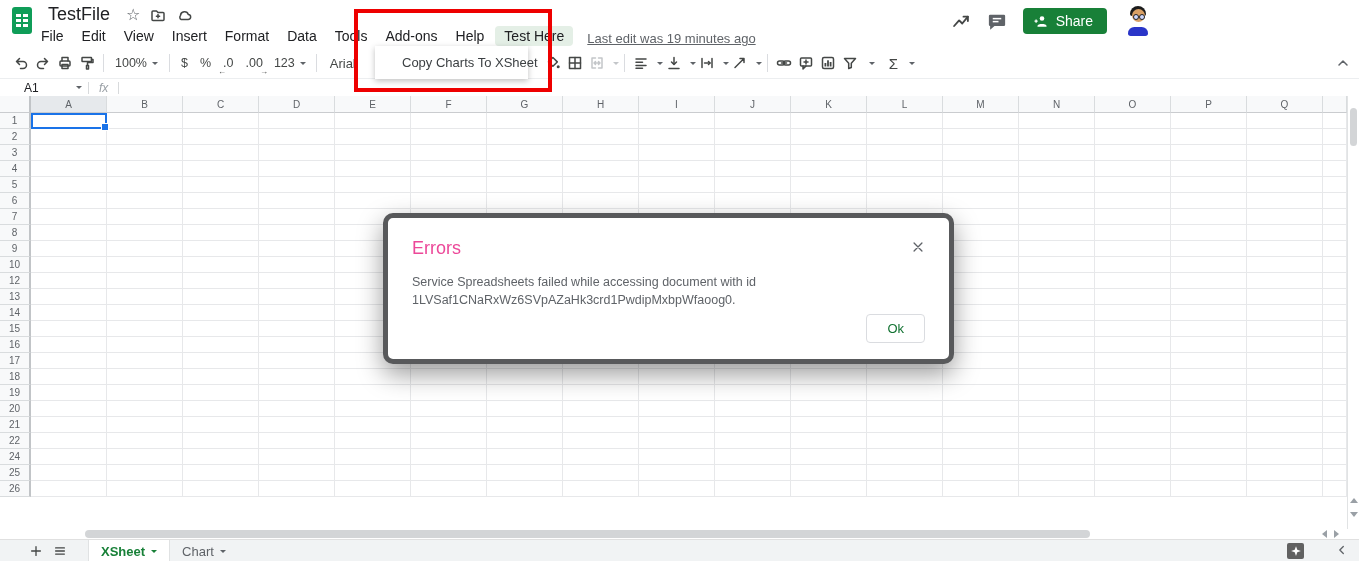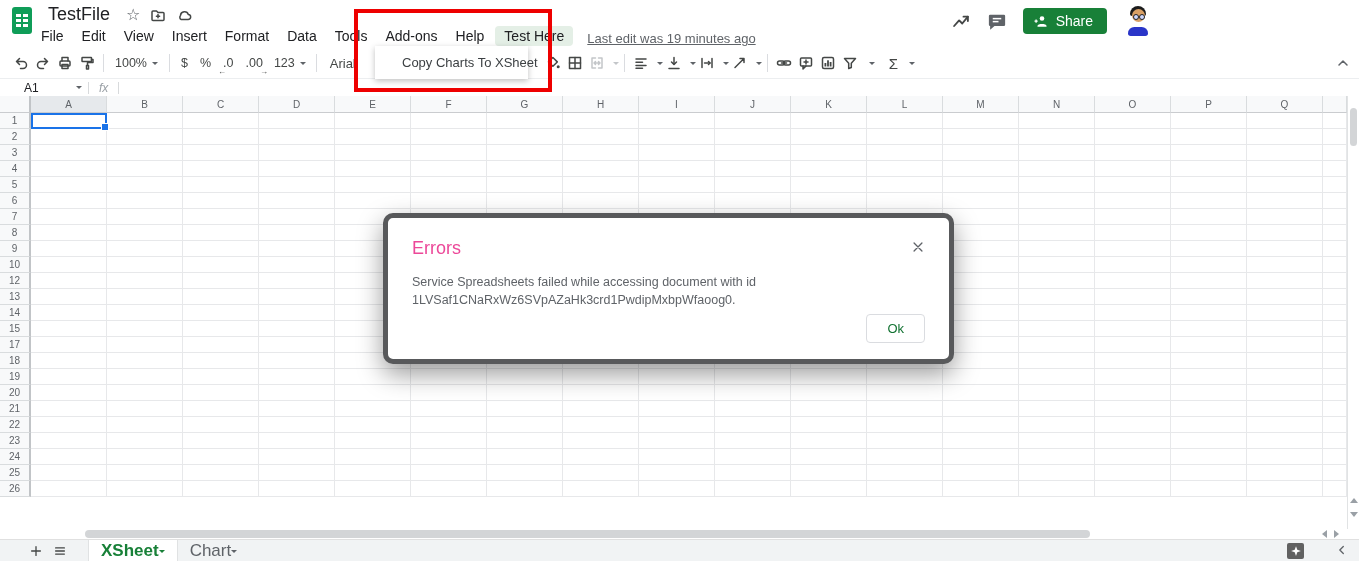--- a/index.html
+++ b/index.html
@@ -80,21 +80,21 @@
   #hthumb{position:absolute;left:85px;top:1px;width:1005px;height:8px;background:#d3d5d7;border-radius:4px;cursor:pointer;}
   .hs-arrow{position:absolute;top:1px;width:0;height:0;border-top:4px solid transparent;border-bottom:4px solid transparent;cursor:pointer;}
   #hs-left{left:1322px;border-right:5px solid #9aa0a6;}
   #hs-right{left:1334px;border-left:5px solid #9aa0a6;}
 
   
   #tabbar{position:absolute;left:0;top:539px;width:1359px;height:22px;background:#f1f3f4;border-top:1px solid #e0e0e0;display:flex;align-items:stretch;}
   #add-sheet,#all-sheets{width:24px;display:flex;align-items:center;justify-content:center;cursor:pointer;}
   #add-sheet{margin-left:24px;}
   #tabs{display:flex;margin-left:16px;}
-  .sheet-tab{display:flex;align-items:center;gap:0;padding:0 12px;font-size:17px;color:#5f6368;cursor:pointer;}
+  .sheet-tab{display:flex;align-items:center;gap:6px;padding:0 12px;font-size:13px;color:#5f6368;cursor:pointer;}
   .sheet-tab.active{background:#fff;color:#188038;font-weight:bold;border-left:1px solid #e0e2e3;border-right:1px solid #e0e2e3;}
   #explore-button{position:absolute;right:55px;top:3px;width:17px;height:16px;background:#616161;border-radius:2px;display:flex;align-items:center;justify-content:center;cursor:pointer;}
   #hide-panel{position:absolute;right:10px;top:3px;cursor:pointer;}
 
   
   #annotation-box{position:absolute;left:354px;top:9px;width:198px;height:83px;border:4px solid #ee0000;box-sizing:border-box;z-index:70;pointer-events:none;}
   #menu-dropdown{position:absolute;left:375px;top:46px;width:153px;height:33px;background:#fff;box-shadow:0 2px 6px rgba(0,0,0,.25);z-index:65;display:flex;align-items:center;}
   .dd-item{font-size:13px;color:#3c4043;padding-left:27px;cursor:pointer;white-space:nowrap;}
   #dialog{position:absolute;left:383px;top:213px;width:571px;height:151px;box-sizing:border-box;background:#fff;border:5px solid #58595b;border-radius:10px;box-shadow:0 10px 26px rgba(0,0,0,.4);z-index:100;padding:20px 24px;}
   #dialog-title{font-size:18px;color:#ec4899;}
@@ -629,20 +629,41 @@
           <div class="cell"></div>
           <div class="cell"></div>
           <div class="cell"></div>
           <div class="cell"></div>
           <div class="cell"></div>
           <div class="cell"></div>
           <div class="cell"></div>
           <div class="cell part"></div>
         </div>
         <div class="grid-row">
+          <div class="row-h">16</div>
+          <div class="cell"></div>
+          <div class="cell"></div>
+          <div class="cell"></div>
+          <div class="cell"></div>
+          <div class="cell"></div>
+          <div class="cell"></div>
+          <div class="cell"></div>
+          <div class="cell"></div>
+          <div class="cell"></div>
+          <div class="cell"></div>
+          <div class="cell"></div>
+          <div class="cell"></div>
+          <div class="cell"></div>
+          <div class="cell"></div>
+          <div class="cell"></div>
+          <div class="cell"></div>
+          <div class="cell"></div>
+          <div class="cell part"></div>
+        </div>
+        <div class="grid-row">
           <div class="row-h">17</div>
           <div class="cell"></div>
           <div class="cell"></div>
           <div class="cell"></div>
           <div class="cell"></div>
           <div class="cell"></div>
           <div class="cell"></div>
           <div class="cell"></div>
           <div class="cell"></div>
           <div class="cell"></div>
@@ -735,41 +756,20 @@
           <div class="cell"></div>
           <div class="cell"></div>
           <div class="cell"></div>
           <div class="cell"></div>
           <div class="cell"></div>
           <div class="cell"></div>
           <div class="cell part"></div>
         </div>
         <div class="grid-row">
           <div class="row-h">22</div>
-          <div class="cell"></div>
-          <div class="cell"></div>
-          <div class="cell"></div>
-          <div class="cell"></div>
-          <div class="cell"></div>
-          <div class="cell"></div>
-          <div class="cell"></div>
-          <div class="cell"></div>
-          <div class="cell"></div>
-          <div class="cell"></div>
-          <div class="cell"></div>
-          <div class="cell"></div>
-          <div class="cell"></div>
-          <div class="cell"></div>
-          <div class="cell"></div>
-          <div class="cell"></div>
-          <div class="cell"></div>
-          <div class="cell part"></div>
-        </div>
-        <div class="grid-row">
-          <div class="row-h">23</div>
           <div class="cell"></div>
           <div class="cell"></div>
           <div class="cell"></div>
           <div class="cell"></div>
           <div class="cell"></div>
           <div class="cell"></div>
           <div class="cell"></div>
           <div class="cell"></div>
           <div class="cell"></div>
           <div class="cell"></div>

